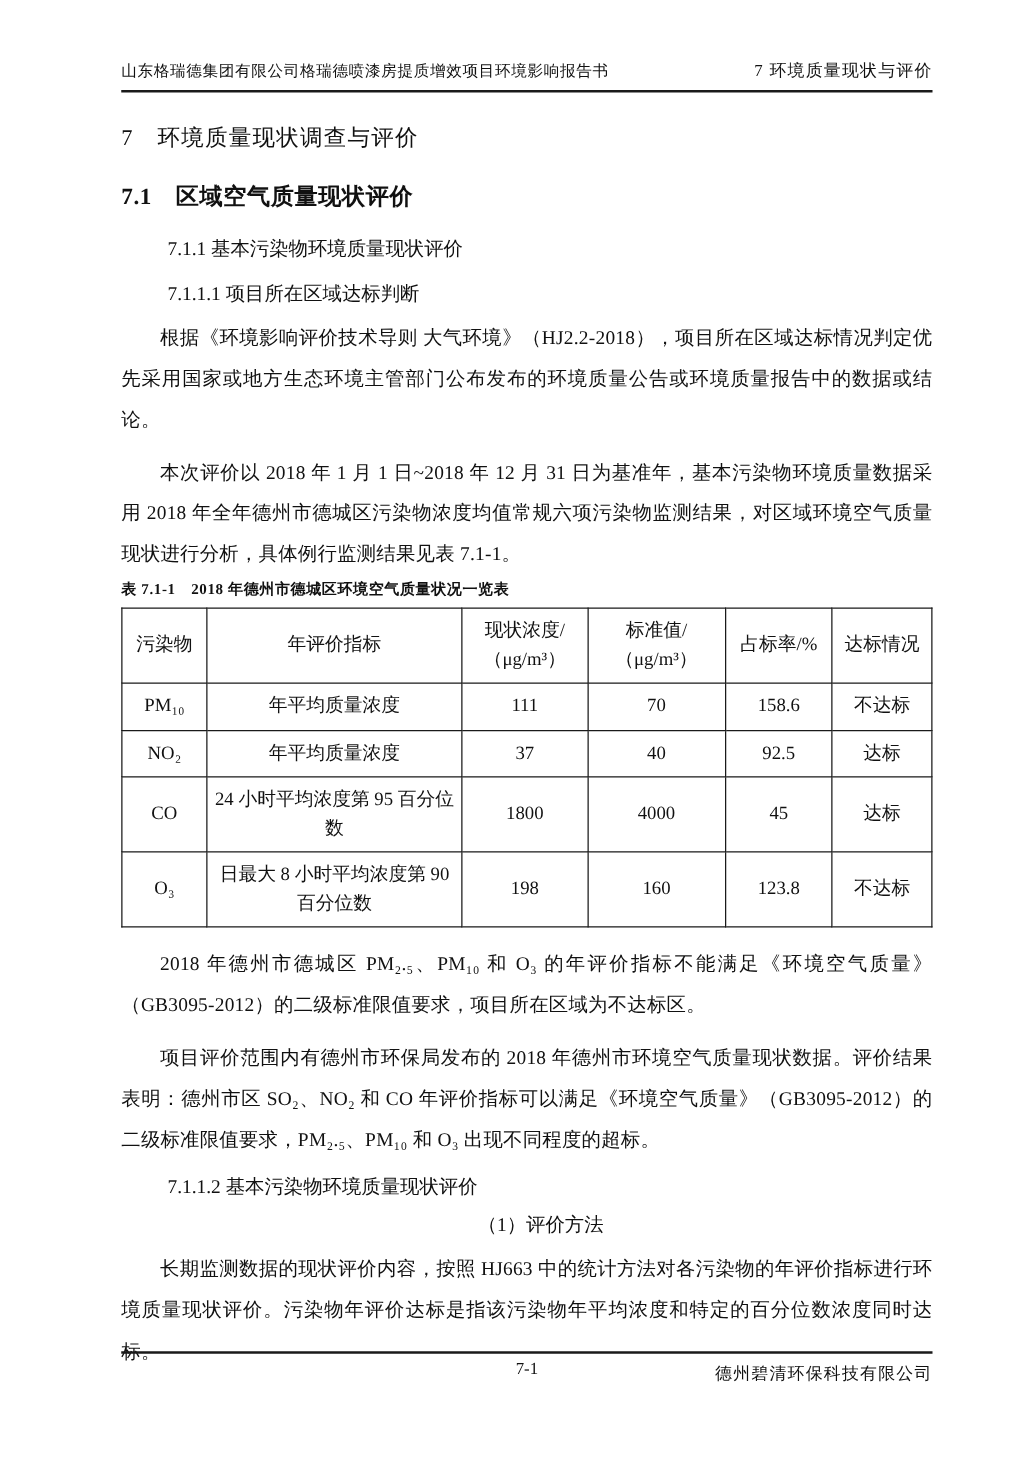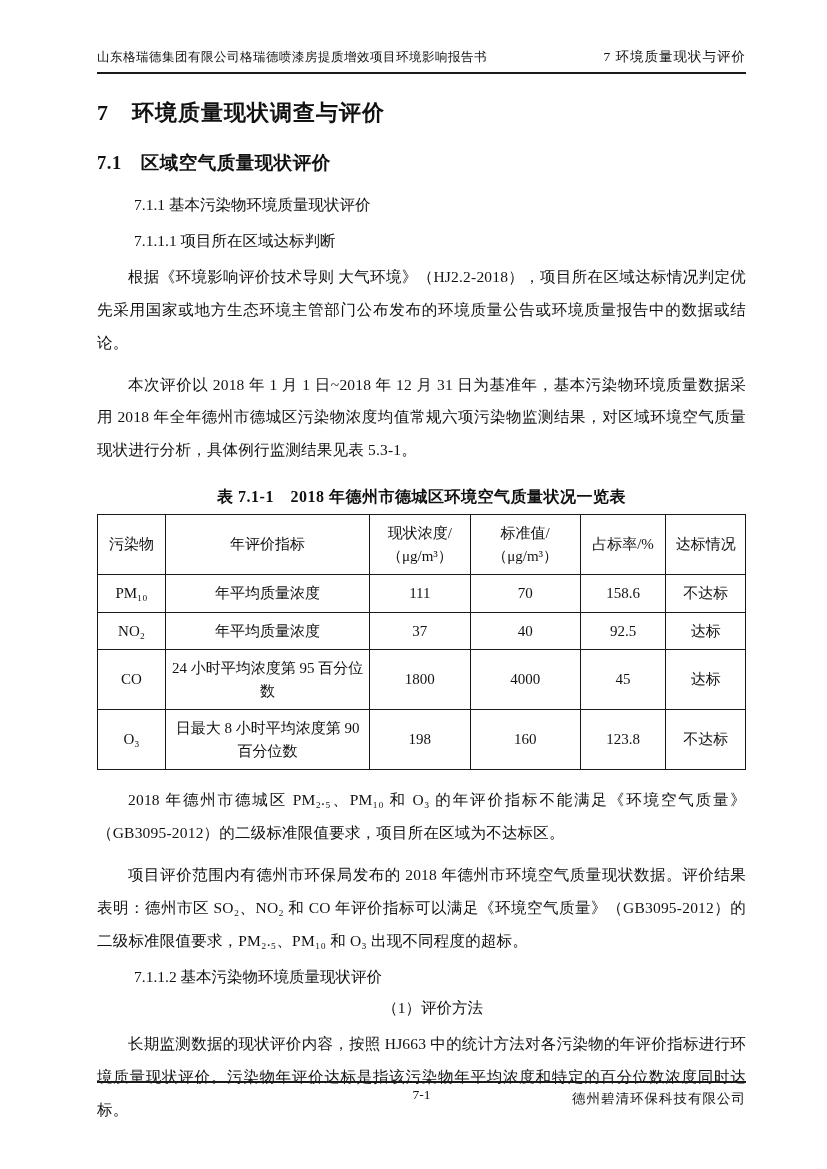--- a/index.html
+++ b/index.html
@@ -27,22 +27,22 @@
     align-items: flex-end;
     padding-bottom: 6px;
     border-bottom: 2.5px solid #1a1a1a;
   }
   .running-header .hl { font-size: 12.5px; letter-spacing: 0.5px; }
   .running-header .hr { font-size: 13.5px; letter-spacing: 1px; }
 
   
   .h1 {
     margin-top: 24px;
-    font-size: 22px;
-    font-weight: bold;
+    font-size: 18px;
+    font-weight: normal;
     letter-spacing: 1px;
   }
   .h2 {
     margin-top: 22px;
     font-size: 18.5px;
     font-weight: bold;
     letter-spacing: 0.5px;
   }
   .h3 { margin-top: 20px; margin-left: 37px; font-size: 15.5px; }
   .h4 { margin-top: 15px; margin-left: 37px; font-size: 15.5px; }
@@ -54,23 +54,22 @@
     margin-top: 9px;
     font-size: 15.5px;
     line-height: 2.12;
     text-align: justify;
     text-indent: 2em;
     letter-spacing: 0.2px;
   }
 
   
   .table-caption {
-    margin-top: 20px;
-    text-align: center;
-    font-size: 16px;
+    margin-top: 2px;
+    font-size: 12px;
     font-weight: bold;
     letter-spacing: 0.5px;
   }
   table.air-table {
     width: 100%;
     margin-top: 6px;
     border-collapse: collapse;
     font-size: 15px;
     table-layout: fixed;
   }
@@ -118,21 +117,21 @@
       <span class="hl">山东格瑞德集团有限公司格瑞德喷漆房提质增效项目环境影响报告书</span>
       <span class="hr">7 环境质量现状与评价</span>
     </div>
 
     <div class="h1">7　环境质量现状调查与评价</div>
     <div class="h2">7.1　区域空气质量现状评价</div>
     <div class="h3">7.1.1 基本污染物环境质量现状评价</div>
     <div class="h4">7.1.1.1 项目所在区域达标判断</div>
 
     <p class="para">根据《环境影响评价技术导则 大气环境》（HJ2.2-2018），项目所在区域达标情况判定优先采用国家或地方生态环境主管部门公布发布的环境质量公告或环境质量报告中的数据或结论。</p>
-    <p class="para">本次评价以 2018 年 1 月 1 日~2018 年 12 月 31 日为基准年，基本污染物环境质量数据采用 2018 年全年德州市德城区污染物浓度均值常规六项污染物监测结果，对区域环境空气质量现状进行分析，具体例行监测结果见表 5.3-1。</p>
+    <p class="para">本次评价以 2018 年 1 月 1 日~2018 年 12 月 31 日为基准年，基本污染物环境质量数据采用 2018 年全年德州市德城区污染物浓度均值常规六项污染物监测结果，对区域环境空气质量现状进行分析，具体例行监测结果见表 7.1-1。</p>
 
     <div class="table-caption">表 7.1-1　2018 年德州市德城区环境空气质量状况一览表</div>
 
     <table class="air-table">
       <colgroup>
         <col style="width:10.5%">
         <col style="width:31.5%">
         <col style="width:15.5%">
         <col style="width:17%">
         <col style="width:13.2%">

